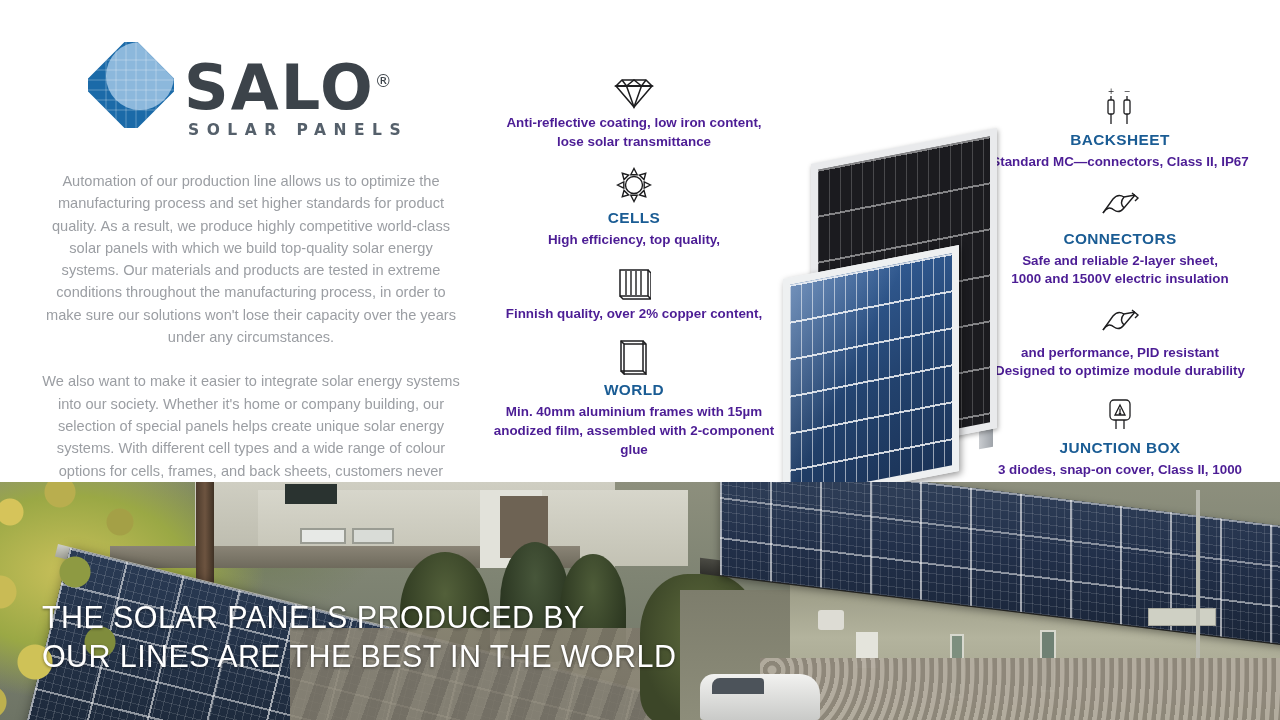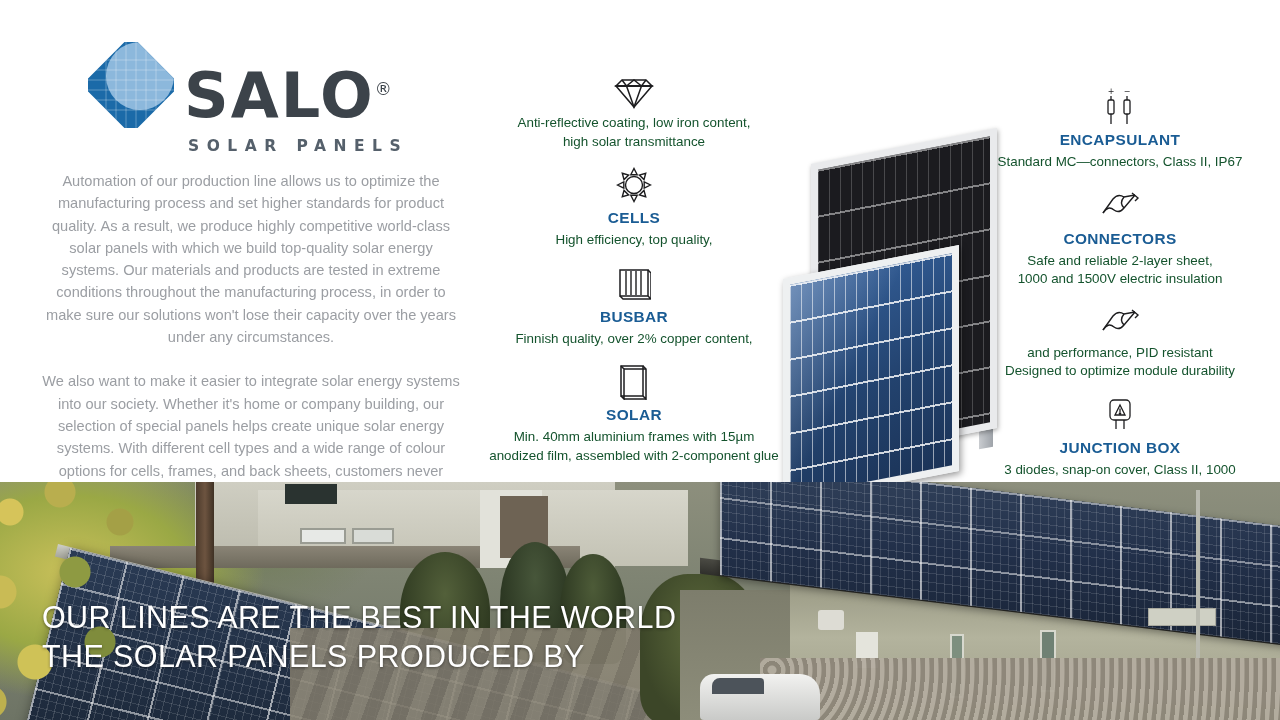--- a/index.html
+++ b/index.html
@@ -13,21 +13,21 @@
   }
   .page { position: relative; width: 1280px; height: 720px; overflow: hidden; background:#fff; }
 
   
   .logo-block { position: absolute; left: 88px; top: 38px; width: 340px; height: 105px; }
   .logo-mark { position: absolute; left: 0; top: 4px; width: 86px; height: 86px; }
   .logo-word { position: absolute; left: 96px; top: 10px; }
   .logo-salo {
     font-family: "DejaVu Sans", sans-serif;
     font-size: 62px; font-weight: bold; letter-spacing: 2px;
-    color: #3c434a; line-height: 83px;
+    color: #3c434a; line-height: 66px;
   }
   .logo-reg { font-size: 17px; vertical-align: super; font-weight: normal; }
   .logo-sub {
     font-family: "DejaVu Sans", sans-serif;
     font-size: 15.5px; font-weight: bold; letter-spacing: 7.5px;
     color: #55606b; margin-top: 0; padding-left: 4px;
   }
 
   
   .left-copy {
@@ -41,21 +41,21 @@
   .col-mid { left: 484px; top: 72px; }
   .col-right { left: 970px; top: 86px; }
 
   .feature { margin-bottom: 13px; }
   .feature .icon { height: 42px; display: flex; align-items: center; justify-content: center; }
   .feature .icon svg { display: block; }
   .feature h3 {
     font-size: 15.4px; font-weight: bold; letter-spacing: 0.4px;
     color: #1a5c94; margin: 3px 0 4px 0;
   }
-  .feature .desc { font-size: 13.4px; line-height: 18.6px; color: #14532d; }
+  .feature .desc { font-size: 13.4px; line-height: 18.6px; color: #4c1d95; font-weight: bold; }
 
   
   .panels { position: absolute; left: 783px; top: 146px; width: 216px; height: 342px; }
   .panel-shape { position: absolute; }
   .panel-mono {
     left: 28px; top: 0; width: 186px; height: 300px;
     background: #f2f3f4;
     border: 7px solid #e9eaec;
     box-shadow: 1px 2px 5px rgba(0,0,0,.35);
     transform: skewY(-11deg);
@@ -257,21 +257,21 @@
         <svg width="44" height="34" viewBox="0 0 44 34" fill="none" stroke="#1d1d1f" stroke-width="1.5">
           <path d="M4 10 L22 31 L40 10 Z"></path>
           <path d="M4 10 L10 4 L34 4 L40 10 Z"></path>
           <path d="M10 4 L14.5 10 L22 4 L29.5 10 L34 4"></path>
           <path d="M14.5 10 L22 31 L29.5 10"></path>
           <path d="M4 10 L40 10"></path>
         </svg>
       </div>
       <div class="desc">
         <div>Anti-reflective coating, low iron content,</div>
-        <div>high solar transmittance</div>
+        <div>lose solar transmittance</div>
       </div>
     </div>
 
     <div class="feature">
       <div class="icon">
         <svg width="36" height="36" viewBox="0 0 36 36" fill="none" stroke="#1d1d1f" stroke-width="1.4">
           <circle cx="18" cy="18" r="8.5"></circle>
           <path d="M18 1.5 L21.2 7.8 L14.8 7.8 Z"></path>
           <path d="M18 34.5 L14.8 28.2 L21.2 28.2 Z"></path>
           <path d="M1.5 18 L7.8 14.8 L7.8 21.2 Z"></path>
@@ -295,37 +295,36 @@
           <path d="M3 28 L6 31 L34 31 L31 28"></path>
           <path d="M31 2 L34 5 L34 31"></path>
           <g stroke-width="1.4">
             <line x1="9" y1="3" x2="9" y2="27"></line>
             <line x1="14" y1="3" x2="14" y2="27"></line>
             <line x1="19" y1="3" x2="19" y2="27"></line>
             <line x1="24" y1="3" x2="24" y2="27"></line>
           </g>
         </svg>
       </div>
-      <h3>BUSBAR</h3>
       <div class="desc">
         <div>Finnish quality, over 2% copper content,</div>
       </div>
     </div>
 
     <div class="feature">
       <div class="icon">
         <svg width="30" height="36" viewBox="0 0 30 36" fill="none" stroke="#1d1d1f" stroke-width="1.5">
           <rect x="2" y="2" width="22" height="30"></rect>
           <path d="M2 2 L5 5 L5 35 L2 32"></path>
           <path d="M24 2 L27 5 L27 35 L24 32"></path>
           <path d="M5 35 L27 35"></path>
           <path d="M5 5 L27 5"></path>
         </svg>
       </div>
-      <h3>SOLAR</h3>
+      <h3>WORLD</h3>
       <div class="desc">
         <div>Min. 40mm aluminium frames with 15µm</div>
         <div>anodized film, assembled with 2-component glue</div>
       </div>
     </div>
 
   </div>
 
   <div class="feature-col col-right">
 
@@ -335,21 +334,21 @@
           <text x="8" y="7" font-size="8" fill="#1d1d1f" stroke="none" text-anchor="middle" font-family="DejaVu Sans">+</text>
           <text x="24" y="7" font-size="8" fill="#1d1d1f" stroke="none" text-anchor="middle" font-family="DejaVu Sans">−</text>
           <line x1="8" y1="9" x2="8" y2="13"></line>
           <rect x="5" y="13" width="6" height="14" rx="1.5"></rect>
           <line x1="8" y1="27" x2="8" y2="37"></line>
           <line x1="24" y1="9" x2="24" y2="13"></line>
           <rect x="21" y="13" width="6" height="14" rx="1.5"></rect>
           <line x1="24" y1="27" x2="24" y2="37"></line>
         </svg>
       </div>
-      <h3>ENCAPSULANT</h3>
+      <h3>BACKSHEET</h3>
       <div class="desc">
         <div>Standard MC—connectors, Class II, IP67</div>
       </div>
     </div>
 
     <div class="feature">
       <div class="icon">
         <svg width="42" height="30" viewBox="0 0 42 30" fill="none" stroke="#1d1d1f" stroke-width="1.4">
           <path d="M4 22 Q9 14 15 19 Q20 23 25 17 L36 4"></path>
           <path d="M4 22 L14 8 Q19 2 25 6 L36 4"></path>
@@ -458,18 +457,18 @@
     <div class="ph-hw2"></div>
     <div class="ph-vent"></div>
     <div class="ph-pole"></div>
     <div class="ph-gravel"></div>
     <div class="ph-car"></div>
     <div class="ph-car-win"></div>
 
     <div class="ph-leaves"></div>
 
     <div class="photo-caption">
+      <div>THE SOLAR PANELS PRODUCED BY</div>
       <div>OUR LINES ARE THE BEST IN THE WORLD</div>
-      <div>THE SOLAR PANELS PRODUCED BY</div>
     </div>
   </div>
 
 </div>
 
 </body></html>

